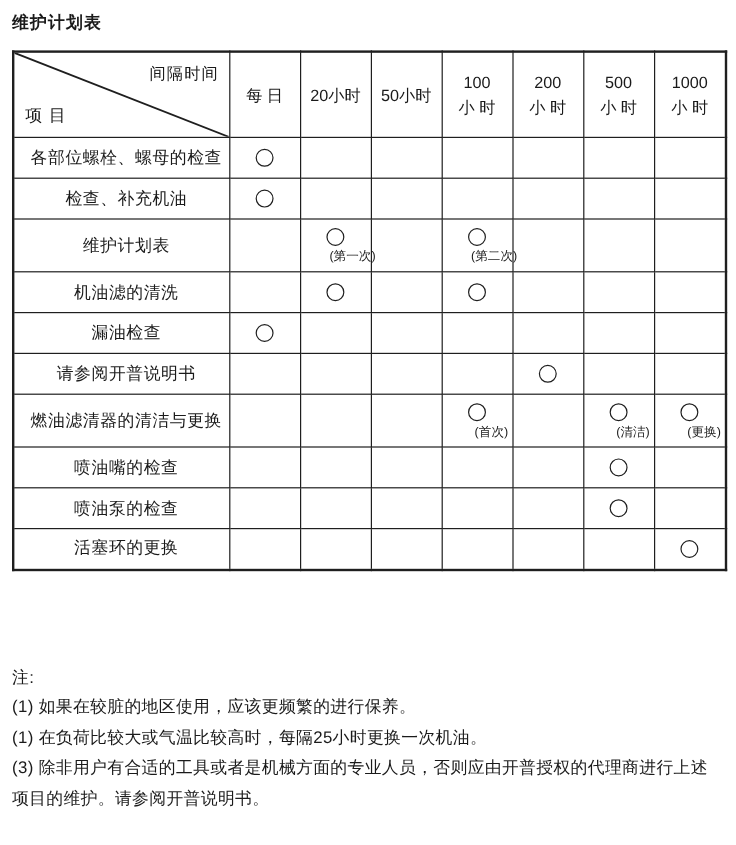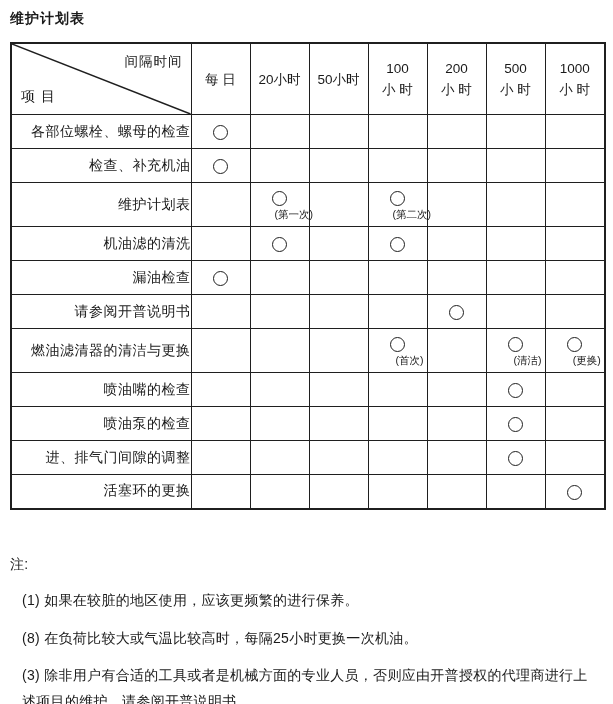--- a/index.html
+++ b/index.html
@@ -86,21 +86,21 @@
     white-space: nowrap;
   }
   
   tr.data-row {
     height: 34px;
   }
   tr.data-row.tall {
     height: 44px;
   }
   .item-cell {
-    text-align: right;
+    text-align: center;
     vertical-align: middle;
     padding-left: 8px;
     font-size: 14px;
     letter-spacing: 0.5px;
     white-space: nowrap;
   }
   .mark-cell {
     text-align: center;
     vertical-align: middle;
   }
@@ -126,21 +126,21 @@
     top: 552px;
     width: 592px;
     font-size: 14px;
     letter-spacing: 0.3px;
   }
   .notes-heading {
     line-height: 24px;
     margin: 0;
   }
   .notes p.note-line {
-    margin: 12px;
+    margin: 0;
     line-height: 25.5px;
   }
 </style>
 </head>
 <body>
 
 <div class="page">
 
   <div class="doc-title">维护计划表</div>
 
@@ -278,42 +278,32 @@
           <td class="item-cell">喷油泵的检查</td>
           <td class="mark-cell"></td>
           <td class="mark-cell"></td>
           <td class="mark-cell"></td>
           <td class="mark-cell"></td>
           <td class="mark-cell"></td>
           <td class="mark-cell"><span class="circle"></span></td>
           <td class="mark-cell"></td>
         </tr>
         <tr class="data-row">
-          <td class="item-cell">进、排气门间隙的调整</td>
-          <td class="mark-cell"></td>
-          <td class="mark-cell"></td>
-          <td class="mark-cell"></td>
-          <td class="mark-cell"></td>
-          <td class="mark-cell"></td>
-          <td class="mark-cell"><span class="circle"></span></td>
-          <td class="mark-cell"></td>
-        </tr>
-        <tr class="data-row">
           <td class="item-cell">活塞环的更换</td>
           <td class="mark-cell"></td>
           <td class="mark-cell"></td>
           <td class="mark-cell"></td>
           <td class="mark-cell"></td>
           <td class="mark-cell"></td>
           <td class="mark-cell"></td>
           <td class="mark-cell"><span class="circle"></span></td>
         </tr>
       </tbody>
   </table>
 
   <div class="notes">
     <p class="notes-heading">注:</p>
     <p class="note-line">(1) 如果在较脏的地区使用，应该更频繁的进行保养。</p>
-    <p class="note-line">(8) 在负荷比较大或气温比较高时，每隔25小时更换一次机油。</p>
+    <p class="note-line">(1) 在负荷比较大或气温比较高时，每隔25小时更换一次机油。</p>
     <p class="note-line">(3) 除非用户有合适的工具或者是机械方面的专业人员，否则应由开普授权的代理商进行上述项目的维护。请参阅开普说明书。</p>
   </div>
 
 </div>
 
 </body></html>

